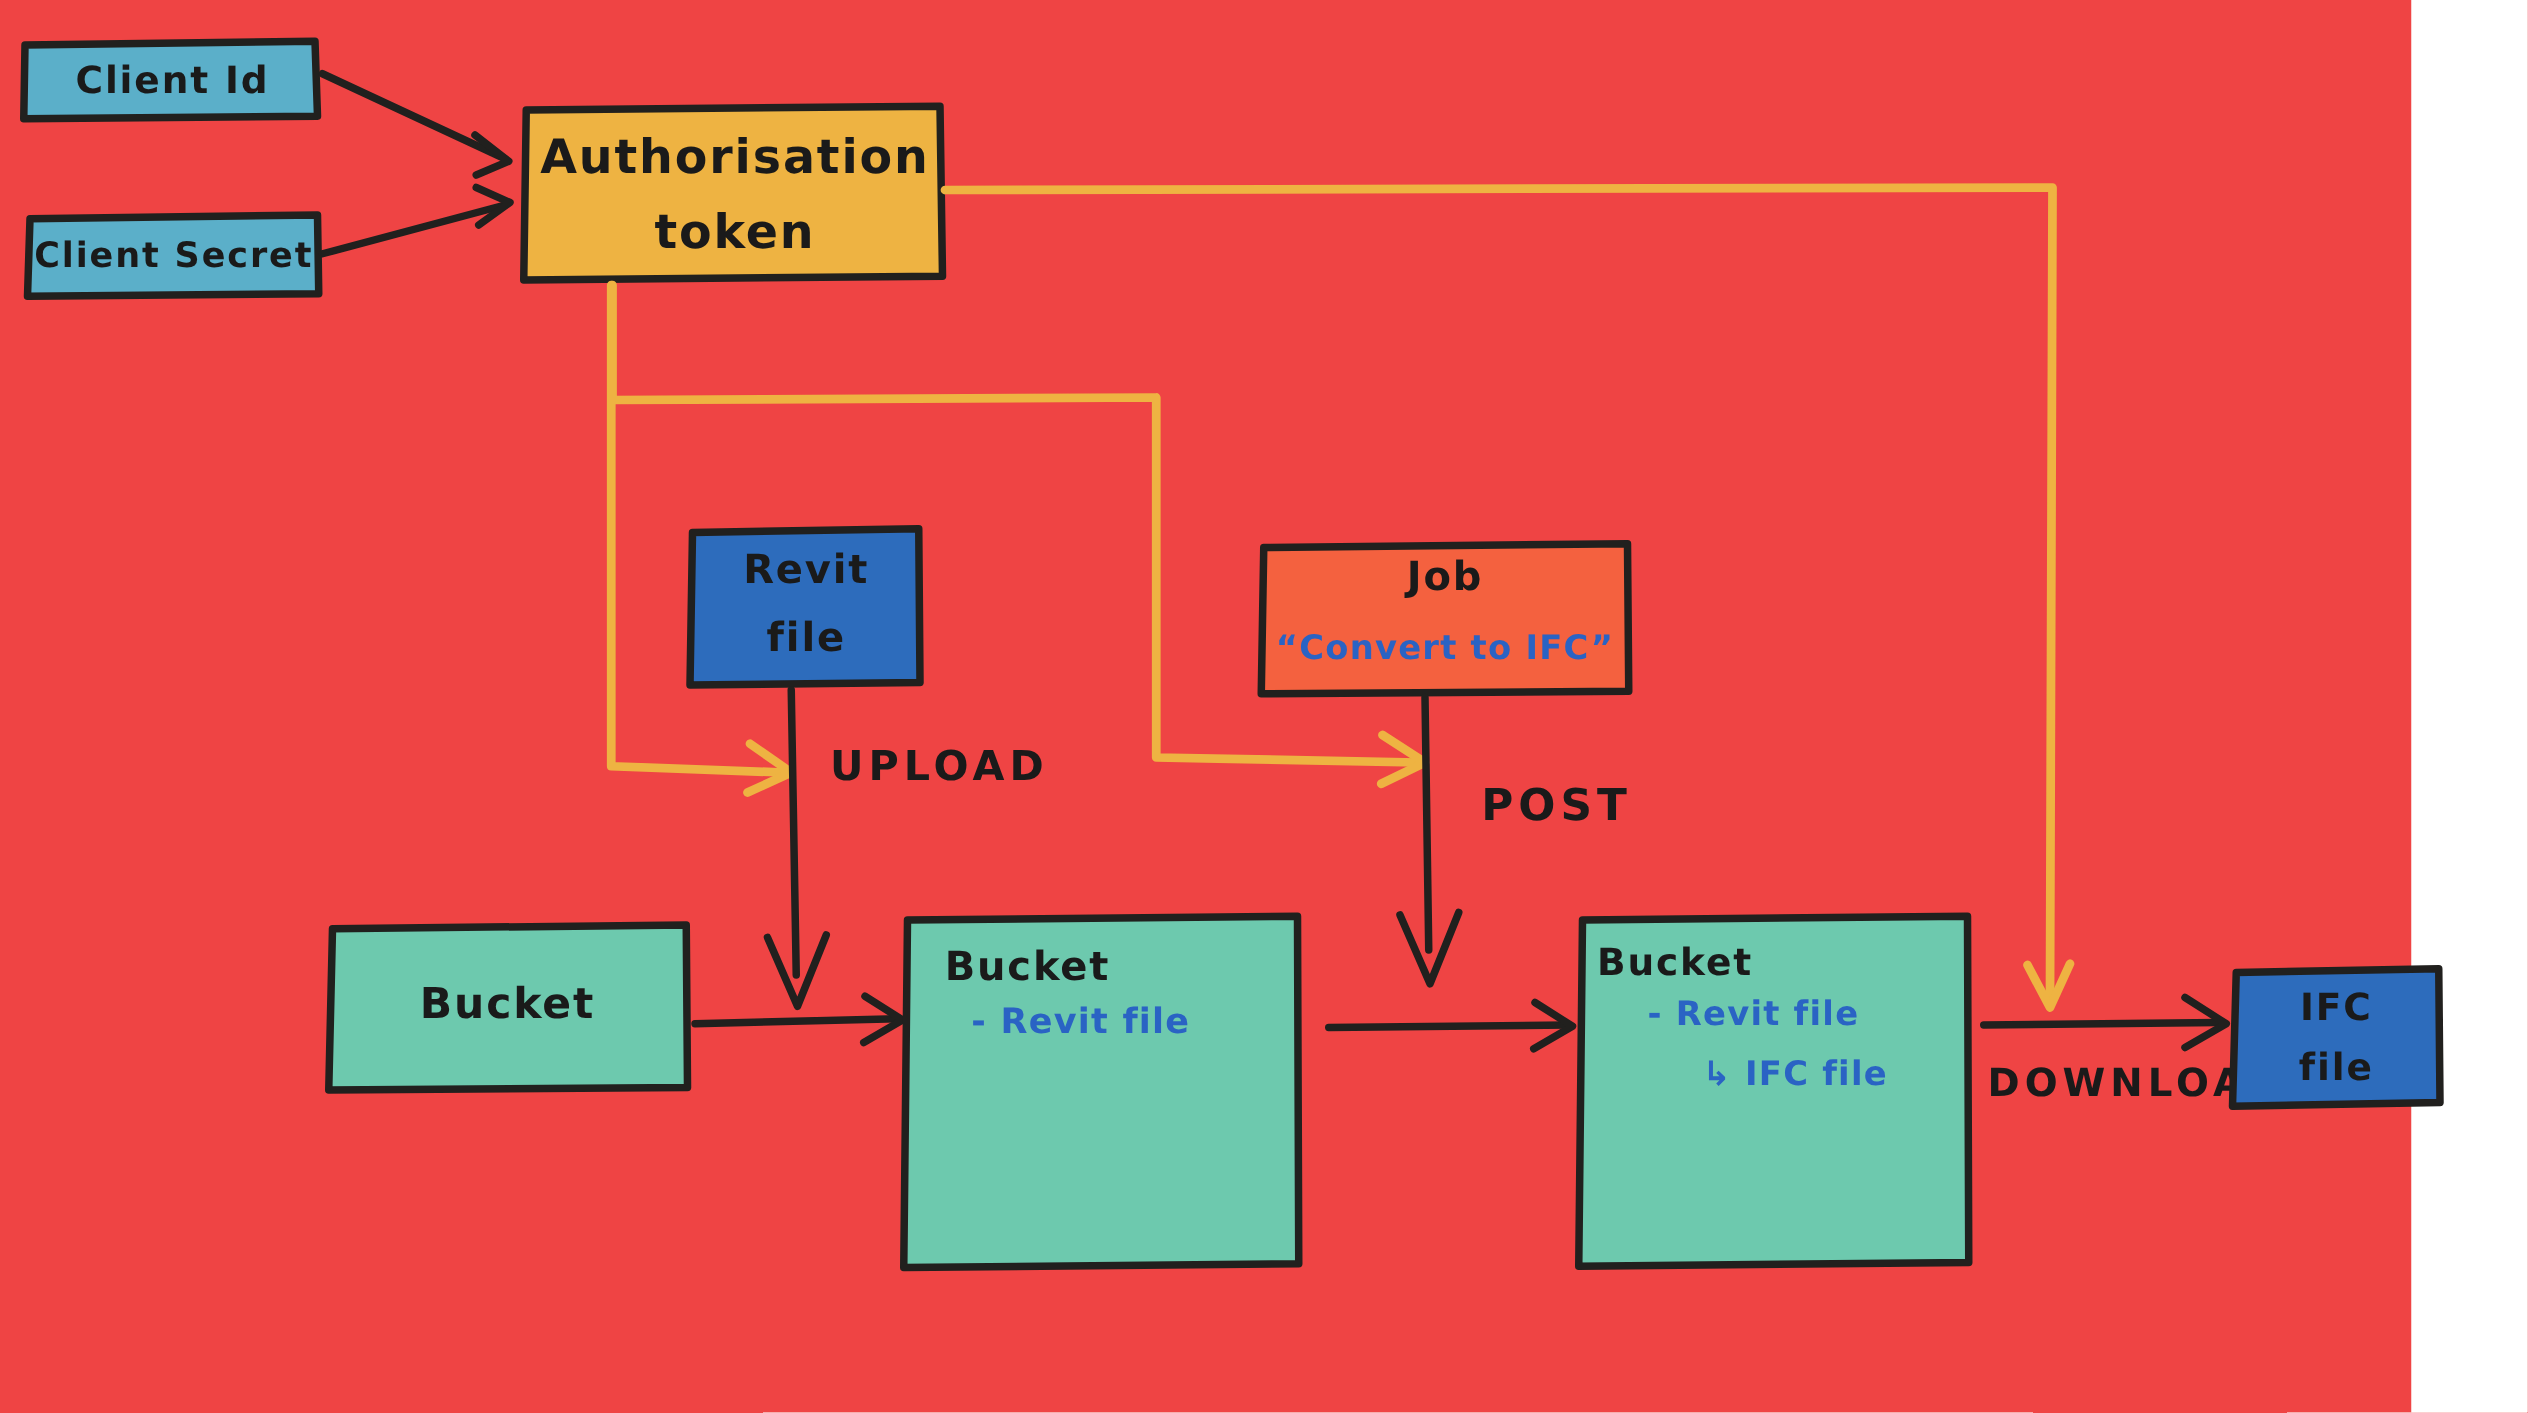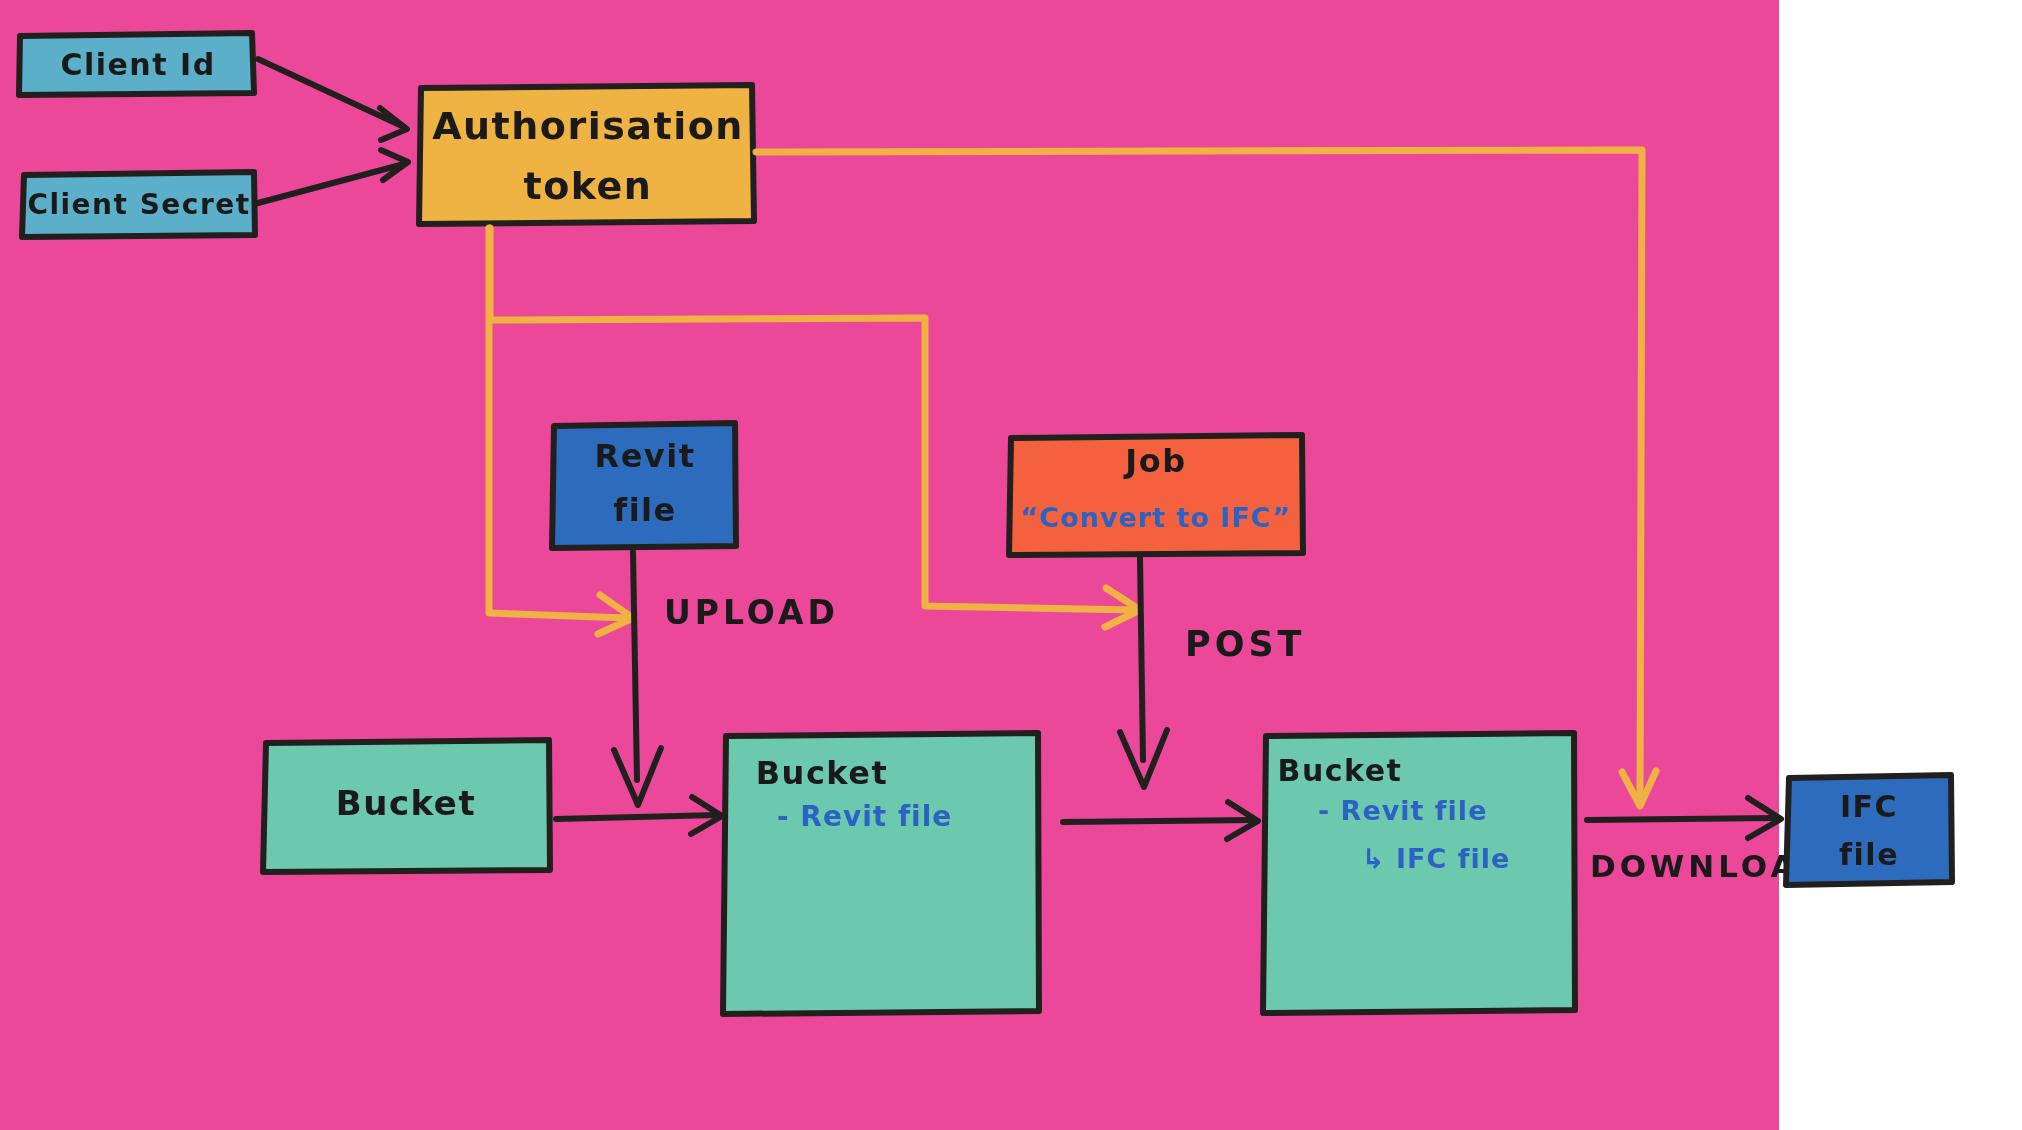--- a/index.html
+++ b/index.html
@@ -8,23 +8,23 @@
     background: #ffffff;
   }
   body {
     width: 2022px;
     height: 1130px;
     overflow: hidden;
     font-family: "DejaVu Sans", sans-serif;
   }
   #diagram-root {
     position: relative;
-    width: 1779px;
+    width: 1929px;
     height: 1130px;
-    background: #ec4899;
+    background: #ef4444;
   }
   svg#diagram-svg {
     position: absolute;
     left: 0;
     top: 0;
     width: 2022px;
     height: 1130px;
   }
   .node-label {
     font-family: "DejaVu Sans", sans-serif;

